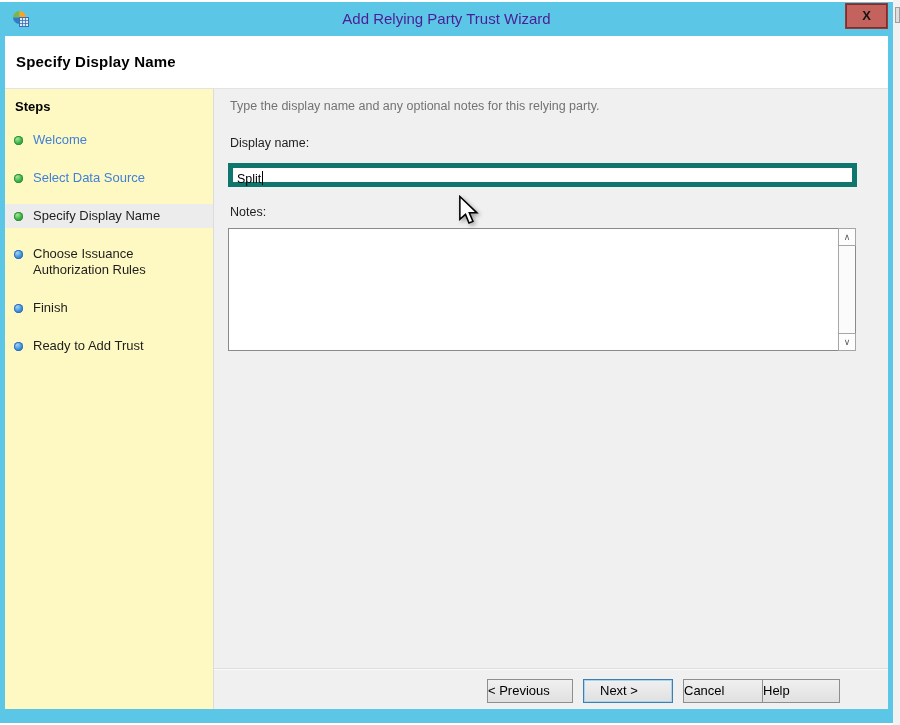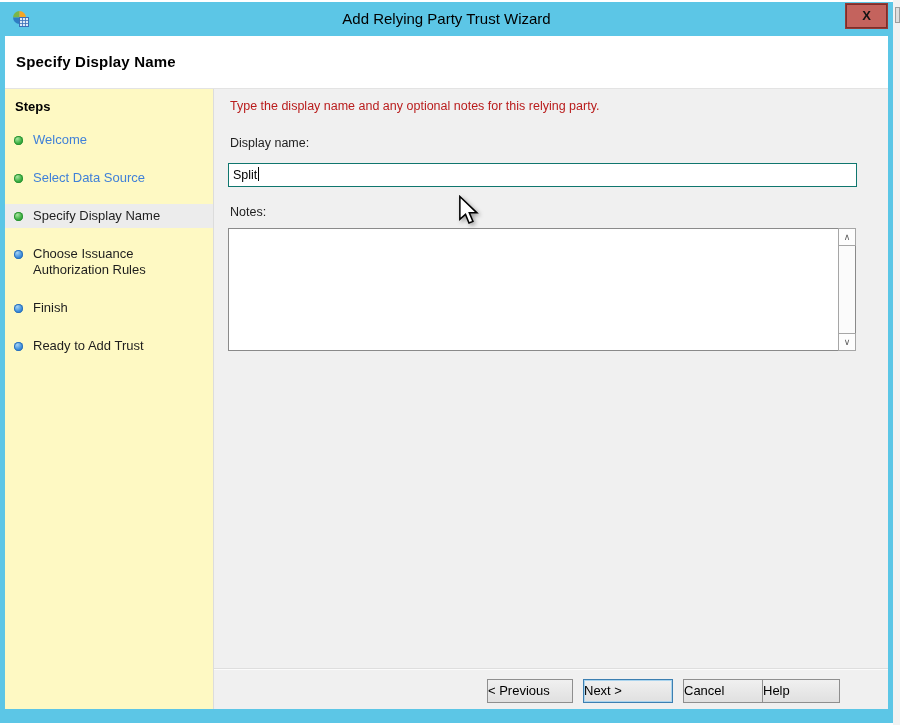--- a/index.html
+++ b/index.html
@@ -11,21 +11,21 @@
   
   .edge-sliver { position:absolute; right:0; top:0; width:7px; height:725px; background:#f2f2f2; }
   .edge-fragment { position:absolute; right:0; top:7px; width:5px; height:16px; background:#dedede; border:1px solid #9e9e9e; }
 
   .window { position:absolute; left:0; top:2px; width:893px; height:721px; background:#5cc6e6; }
 
   
   .titlebar { position:relative; height:34px; }
   .app-icon { position:absolute; left:12px; top:8px; width:18px; height:18px; }
   .win-title { position:absolute; left:0; right:0; top:0; height:33px; line-height:34px;
-               text-align:center; font-size:15px; color:#000000; }
+               text-align:center; font-size:15px; color:#4c1d95; }
   .close-btn { position:absolute; right:5px; top:1px; width:43px; height:26px;
                background:#c4635d; border:1px solid #953b36; outline:1px solid #7e2d29; outline-offset:-2px;
                color:#141414; font-weight:bold; font-size:13px; font-family:"Liberation Sans",sans-serif;
                text-align:center; line-height:24px; cursor:pointer; }
 
   
   .client { position:absolute; left:5px; right:5px; top:34px; bottom:14px;
             background:#f0f0f0; display:flex; flex-direction:column; overflow:hidden; }
 
   .page-header { height:53px; background:#ffffff; border-bottom:1px solid #e3e3e3;
@@ -46,27 +46,27 @@
   .step.todo .dot { background:radial-gradient(circle at 35% 30%, #a6d4f5, #3f8fdd 55%, #1f66b0);
                     box-shadow:0 0 0 1px #2d72ba inset; }
   .step.done .step-label { color:#4080d8; }
   .step.current { background:#ececec; }
   .step.current .step-label { color:#1e1e1e; }
 
   
   .right-col { flex:1; display:flex; flex-direction:column; min-width:0; }
   .main { position:relative; flex:1; background:#f0f0f0; }
 
-  .intro { position:absolute; left:16px; top:10px; font-size:12.5px; color:#b91c1c; }
+  .intro { position:absolute; left:16px; top:10px; font-size:12.5px; color:#737373; }
   .field-label { position:absolute; font-size:12.5px; color:#1e1e1e; }
   .dn-label { left:16px; top:47px; }
   .notes-label { left:16px; top:116px; }
 
   .textbox { position:absolute; left:14px; top:74px; width:629px; height:24px;
-             background:#ffffff; border:1px solid #0f766e; padding:3px 4px;
+             background:#ffffff; border:5px solid #0f766e; padding:3px 4px;
              font-size:12.5px; color:#000; cursor:text; }
   .caret { display:inline-block; width:1px; height:14px; background:#000;
            vertical-align:-2px; margin-left:1px; }
 
   .notes-box { position:absolute; left:14px; top:139px; width:628px; height:123px;
                background:#ffffff; border:1px solid #8a8a8a; cursor:text; }
   .scrollbar { position:absolute; right:0; top:0; bottom:0; width:17px;
                background:#fbfbfb; border-left:1px solid #a6a6a6; display:flex; flex-direction:column; }
   .sb-btn { flex:0 0 17px; background:#fdfdfd; border:1px solid #a6a6a6; margin:-1px;
             color:#5a5a5a; font-size:9px; line-height:16px; text-align:center; cursor:pointer; }
@@ -168,21 +168,21 @@
               </div>
             </div>
 
             <svg class="cursor" viewBox="0 0 14 21">
               <path d="M1 1 L1 16 L4.7 12.7 L7 18.4 L9.6 17.3 L7.2 11.7 L12.2 11.7 Z" fill="#ffffff" stroke="#000000" stroke-width="1"></path>
             </svg>
           </div>
 
           <div class="footer">
             <div class="btn btn-prev" style="line-height:22px;">&lt; Previous</div>
-            <div class="btn btn-next" style="line-height:22px;">Next &gt;</div>
+            <div class="btn btn-next" style="line-height:22px;padding-left:16px;">Next &gt;</div>
             <div class="btn btn-cancel" style="line-height:22px;">Cancel</div>
             <div class="btn btn-help" style="line-height:22px;">Help</div>
           </div>
         </div>
 
       </div>
     </div>
   </div>
 </div>
 

